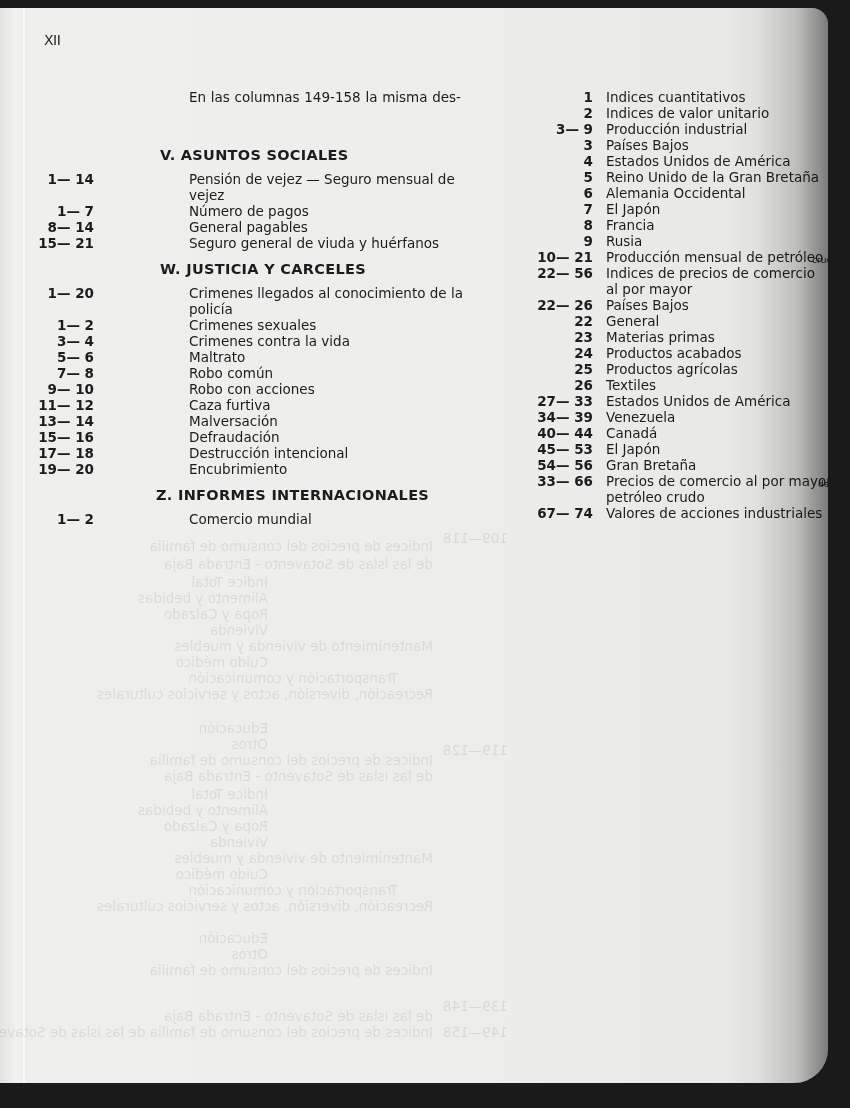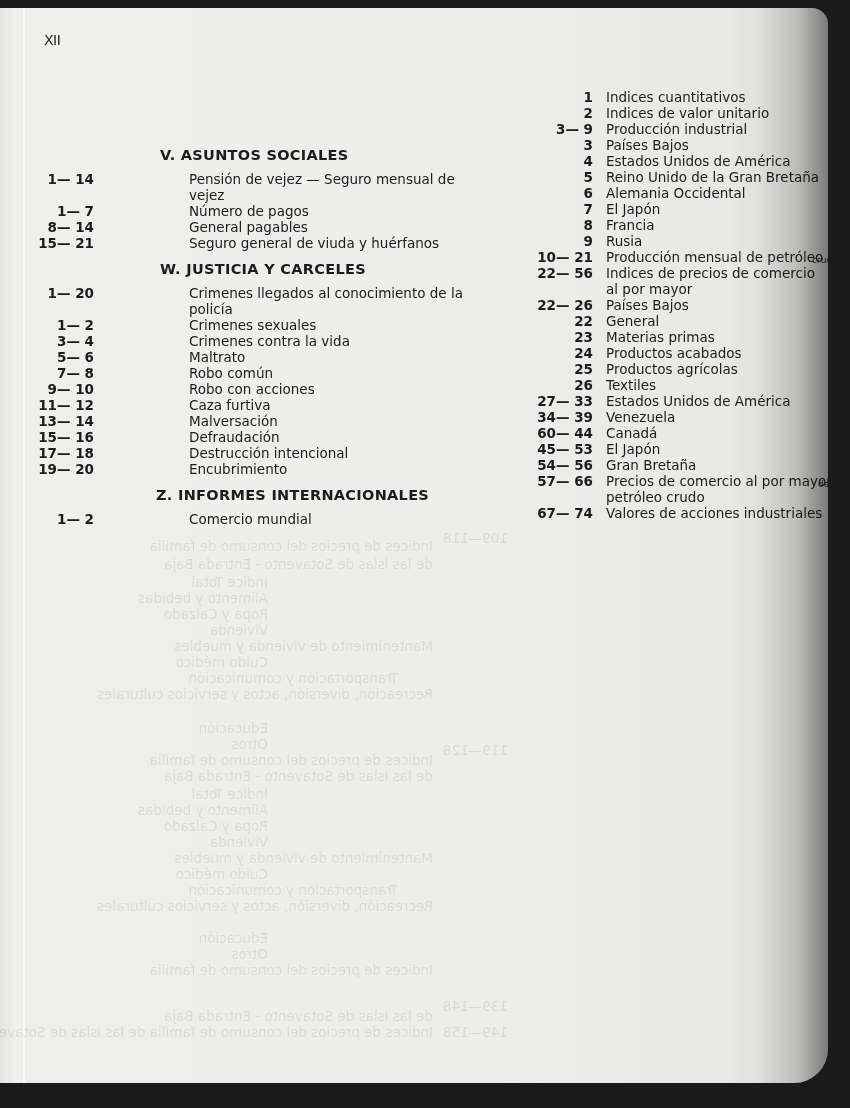--- a/index.html
+++ b/index.html
@@ -76,20 +76,21 @@
     <div style="left:320px;top:522px">109—118</div>
     <div style="left:320px;top:734px">119—128</div>
     <div style="left:320px;top:990px">139—148</div>
     <div style="left:320px;top:1016px">149—158</div>
   </div>
 
   <div class="folio">XII</div>
 
   <div class="text">
     <div class="para" style="top:81px">
+      <div style="text-align-last:justify">En las columnas 149-158 la misma des-</div>
     </div>
 
     <div class="heading" style="left:160px;top:139px">V.  ASUNTOS SOCIALES</div>
     <div class="row" style="top:163px">
       <span class="num" style="right:-94px;width:60px">1— 14</span>
       <span class="lbl" style="left:189px">Pensión de vejez — Seguro mensual de</span>
       <span class="lbl" style="left:189px;top:16px">vejez</span>
     </div>
     <div class="row" style="top:195px">
       <span class="num" style="right:-94px;width:60px">1—  7</span>
@@ -235,33 +236,33 @@
       </div>
     <div class="row" style="top:385px">
         <span class="num" style="left:500px;width:93px">27— 33</span>
         <span class="lbl" style="left:606px">Estados Unidos de América</span>
       </div>
     <div class="row" style="top:401px">
         <span class="num" style="left:500px;width:93px">34— 39</span>
         <span class="lbl" style="left:606px">Venezuela</span>
       </div>
     <div class="row" style="top:417px">
-        <span class="num" style="left:500px;width:93px">60— 44</span>
+        <span class="num" style="left:500px;width:93px">40— 44</span>
         <span class="lbl" style="left:606px">Canadá</span>
       </div>
     <div class="row" style="top:433px">
         <span class="num" style="left:500px;width:93px">45— 53</span>
         <span class="lbl" style="left:606px">El Japón</span>
       </div>
     <div class="row" style="top:449px">
         <span class="num" style="left:500px;width:93px">54— 56</span>
         <span class="lbl" style="left:606px">Gran Bretaña</span>
       </div>
     <div class="row" style="top:465px">
-        <span class="num" style="left:500px;width:93px">57— 66</span>
+        <span class="num" style="left:500px;width:93px">33— 66</span>
         <span class="lbl" style="left:606px">Precios de comercio al por mayor</span>
         <span class="edge-fade" style="position:absolute;left:818px;top:3px">de</span>
         <span class="lbl" style="left:606px;top:16px">petróleo crudo</span>
       </div>
     <div class="row" style="top:497px">
         <span class="num" style="left:500px;width:93px">67— 74</span>
         <span class="lbl" style="left:606px">Valores de acciones industriales</span>
       </div>
   </div>
 

